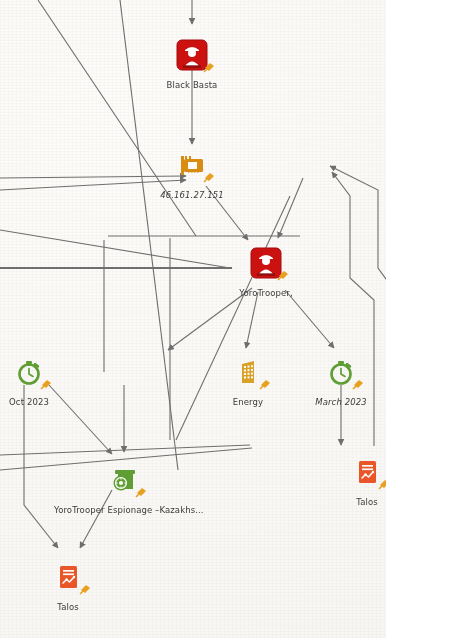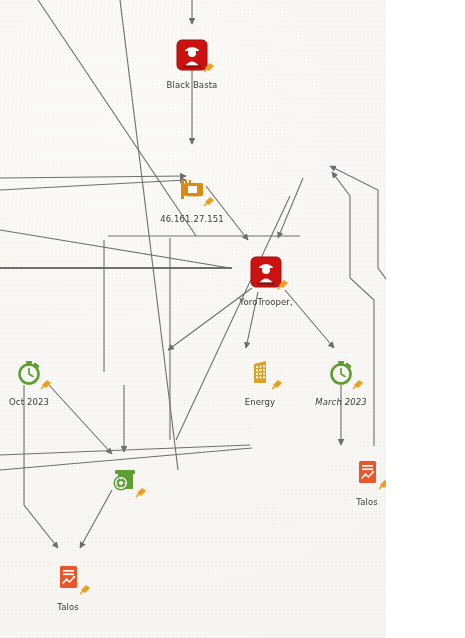--- a/index.html
+++ b/index.html
@@ -88,21 +88,21 @@
         <rect x="8" y="27" width="18" height="3" fill="#7d0a0a" opacity=".65"></rect>
       </svg>
       <svg class="pin" viewBox="0 0 13 13">
         <path d="M2 8 L7 3 L11 6 L6 11 Z" fill="#e8a020"></path>
         <path d="M1 12 L5 8" stroke="#e8a020" stroke-width="1.6"></path>
       </svg>
     </span>
     <span class="cap">Black Basta</span>
   </div>
 
-  <div class="node" style="left:192px;top:172px;">
+  <div class="node" style="left:192px;top:148px;font-style:italic;">
     <span class="glyph">
       <svg viewBox="0 0 34 34" width="34" height="34">
         <rect x="9" y="11" width="19" height="13" rx="1.5" fill="#d98c12"></rect>
         <rect x="13" y="14" width="9" height="7" fill="#fcfbf9"></rect>
         <rect x="6" y="8" width="3" height="19" fill="#d98c12"></rect>
         <rect x="10" y="8" width="2" height="3" fill="#d98c12"></rect>
         <rect x="14" y="8" width="2" height="3" fill="#d98c12"></rect>
         <g fill="#d98c12">
           <rect x="13" y="22" width="1.6" height="2.6"></rect>
           <rect x="16" y="22" width="1.6" height="2.6"></rect>
@@ -112,21 +112,21 @@
       </svg>
       <svg class="pin" viewBox="0 0 13 13">
         <path d="M2 8 L7 3 L11 6 L6 11 Z" fill="#e8a020"></path>
         <path d="M1 12 L5 8" stroke="#e8a020" stroke-width="1.6"></path>
       </svg>
     </span>
     <span class="cap">46.161.27.151</span>
   </div>
 
 
-  <div class="node" style="left:266px;top:255px;">
+  <div class="node" style="left:266px;top:246px;">
     <span class="glyph">
       <svg viewBox="0 0 34 34" width="34" height="34">
         <rect x="2" y="2" width="30" height="30" rx="5" fill="#cc1111"></rect>
         <rect x="2" y="2" width="30" height="30" rx="5" fill="none" stroke="#a50d0d" stroke-width="1"></rect>
         <path d="M10 12 Q17 6 24 12 L24 13 L10 13 Z" fill="#ffffff"></path>
         <circle cx="17" cy="15" r="4" fill="#ffffff"></circle>
         <path d="M10 28 Q17 19 24 28 Z" fill="#ffffff"></path>
         <rect x="8" y="27" width="18" height="3" fill="#7d0a0a" opacity=".65"></rect>
       </svg>
       <svg class="pin" viewBox="0 0 13 13">
@@ -148,21 +148,21 @@
       </svg>
       <svg class="pin" viewBox="0 0 13 13">
         <path d="M2 8 L7 3 L11 6 L6 11 Z" fill="#e8a020"></path>
         <path d="M1 12 L5 8" stroke="#e8a020" stroke-width="1.6"></path>
       </svg>
     </span>
     <span class="cap">Oct 2023</span>
   </div>
 
 
-  <div class="node" style="left:260px;top:355px;">
+  <div class="node" style="left:248px;top:355px;">
     <span class="glyph">
       <svg viewBox="0 0 34 34" width="34" height="34">
         <path d="M11 9 L23 6 L23 28 L11 28 Z" fill="#d9a227"></path>
         <g fill="#fcfbf9">
           <rect x="13" y="11" width="2" height="2"></rect>
           <rect x="16.5" y="10.6" width="2" height="2"></rect>
           <rect x="20" y="10.2" width="2" height="2"></rect>
           <rect x="13" y="14.5" width="2" height="2"></rect>
           <rect x="16.5" y="14.2" width="2" height="2"></rect>
           <rect x="20" y="13.9" width="2" height="2"></rect>
@@ -207,20 +207,21 @@
         <circle cx="14" cy="20" r="7.5" fill="#5e9e34"></circle>
         <circle cx="14" cy="20" r="5.4" fill="none" stroke="#fcfbf9" stroke-width="1.3"></circle>
         <circle cx="14" cy="20" r="2.1" fill="#fcfbf9"></circle>
         <path d="M14 14.6 v2 M14 23.4 v2 M8.6 20 h2 M17.4 20 h2" stroke="#fcfbf9" stroke-width="1.1"></path>
       </svg>
       <svg class="pin" viewBox="0 0 13 13">
         <path d="M2 8 L7 3 L11 6 L6 11 Z" fill="#e8a020"></path>
         <path d="M1 12 L5 8" stroke="#e8a020" stroke-width="1.6"></path>
       </svg>
     </span>
+    <span class="cap wide">YoroTrooper Espionage –Kazakhs...</span>
   </div>
 
   <div class="node" style="left:367px;top:455px;">
     <span class="glyph">
       <svg viewBox="0 0 34 34" width="34" height="34">
         <rect x="9" y="6" width="17" height="22" rx="1.5" fill="#e8562a"></rect>
         <rect x="12" y="10" width="11" height="1.7" fill="#fcfbf9"></rect>
         <rect x="12" y="13.4" width="11" height="1.7" fill="#fcfbf9"></rect>
         <path d="M12 23 L15.5 19.5 L18.5 22 L23 17" fill="none" stroke="#fcfbf9" stroke-width="1.6" stroke-linecap="round" stroke-linejoin="round"></path>
         <circle cx="15.5" cy="19.5" r="1.2" fill="#fcfbf9"></circle>

